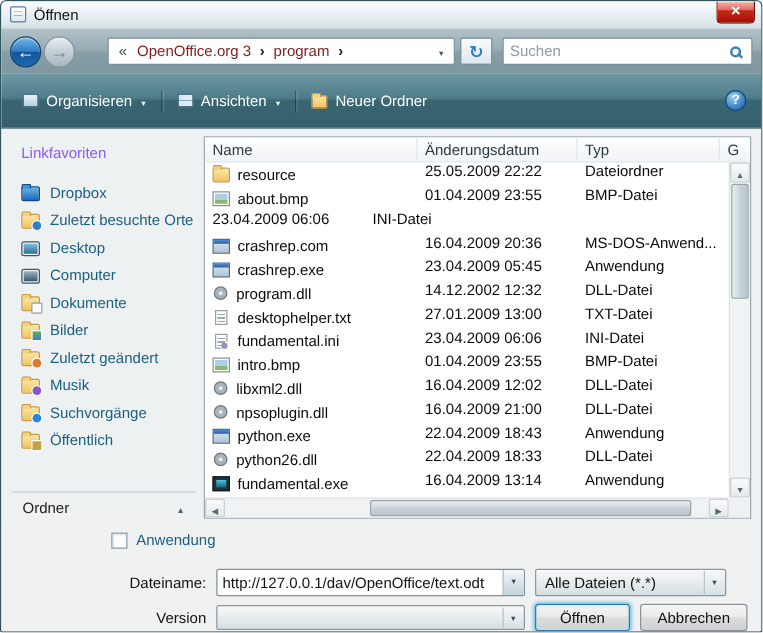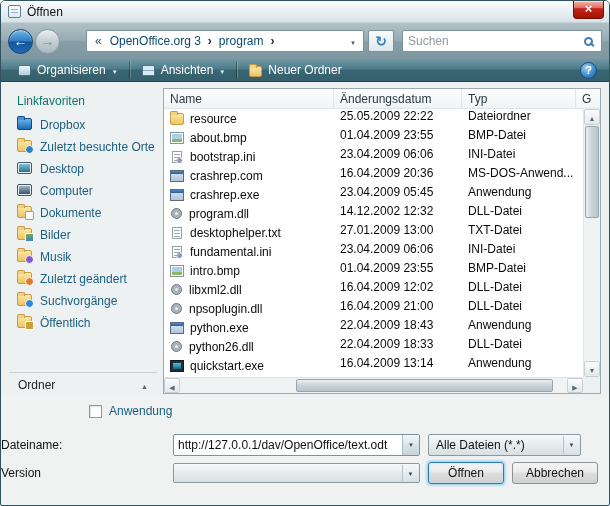--- a/index.html
+++ b/index.html
@@ -35,37 +35,37 @@
   .nav-back::before { content:"←"; position:absolute; inset:0; color:#fff; font-weight:bold;
               font-size:14px; text-align:center; line-height:23px; }
   .nav-fwd { background:linear-gradient(#e9eff2,#c4cfd5 48%,#aab9c0); border:1px solid #8798a0;
              margin-left:2px; }
   .nav-fwd::before { content:"→"; position:absolute; inset:0; color:#76868e; font-weight:bold;
              font-size:14px; text-align:center; line-height:23px; }
   .breadcrumb { margin-left:26px; width:278px; height:22px; background:#fff;
                 border:1px solid #7c929c; border-radius:2px; display:flex; align-items:center;
                 padding:0 4px; }
   .chev-overflow::before { content:"«"; color:#3c4c52; padding:0 4px; font-size:12px; }
-  .crumb { padding:0 4px; color:#0c4a6e; white-space:nowrap;text-align:center; }
+  .crumb { padding:0 4px; color:#7f1d1d; white-space:nowrap;text-align:center; }
   .crumb-sep::before { content:"›"; color:#222; font-weight:bold; padding:0 3px; font-size:12px; }
   .bc-drop { margin-left:auto; padding:0 3px; }
   .bc-drop::before { content:"▼"; font-size:6px; color:#4a5a62; }
   .refresh { margin-left:4px; width:26px; height:22px; border:1px solid #7c929c; border-radius:2px;
              background:linear-gradient(#f7fafb,#dfe8ec); text-align:center; }
   .refresh::before { content:"↻"; color:#2d7fc0; font-weight:bold; font-size:14px; line-height:20px; }
   .searchbox { margin-left:8px; flex:1; height:22px; background:#fff; border:1px solid #7c929c;
                border-radius:2px; display:flex; align-items:center; padding:0 5px; }
   .search-input { flex:1; border:none; outline:none; background:transparent; font:12px "Liberation Sans",sans-serif; color:#333; min-width:0; }
   .search-input::placeholder { color:#8c9aa2; opacity:1; }
   .mag { width:9px; height:9px; border:2px solid #3c80b8; border-radius:50%; position:relative; flex:0 0 auto; margin-right:3px; }
   .mag::after { content:""; position:absolute; width:2px; height:5px; background:#3c80b8;
                 right:-2px; bottom:-3px; transform:rotate(-45deg); }
 
   
-  .toolbar { height:23px; background:linear-gradient(#6e98a4,#4e7c89 45%,#3a6572 50%,#345f6b);
+  .toolbar { height:44px; background:linear-gradient(#6e98a4,#4e7c89 45%,#3a6572 50%,#345f6b);
              border-bottom:1px solid #24454e; display:flex; align-items:center; padding:0 8px; }
   .tb-btn { display:flex; align-items:center; gap:6px; color:#fff; padding:3px 9px; border-radius:3px; }
   .tb-sep { width:0; height:18px; border-left:1px solid rgba(0,0,0,.32);
             border-right:1px solid rgba(255,255,255,.22); margin:0 2px; }
   .tb-arrow::before { content:"▼"; font-size:6px; color:#e8f1f4; }
   .tbi { width:13px; height:11px; flex:0 0 auto; }
   .tbi-org { background:linear-gradient(#eaf4f9,#b4d0de); border:1px solid #4e7088; border-radius:2px; }
   .tbi-views { background:repeating-linear-gradient(0deg,#dcebf3 0 4px,#86a8c0 4px 5px); border:1px solid #4e7088; }
   .tbi-folder { position:relative; background:linear-gradient(#fbe7a3,#f0c462); border:1px solid #c79b48; border-radius:2px; margin-top:2px; }
   .tbi-folder::before { content:""; position:absolute; top:-3px; left:-1px; width:6px; height:3px;
@@ -73,22 +73,22 @@
   .help { margin-left:auto; margin-right:4px; width:17px; height:17px; border-radius:50%;
           border:1px solid #1a4a80;
           background:radial-gradient(circle at 35% 30%, #9fd0f0, #3a86c8 60%, #1a5ea0); }
   .help::before { content:"?"; display:block; text-align:center; line-height:15px;
           color:#fff; font-weight:bold; font-size:11px; }
 
   
   .main { position:relative; height:314px; background:#eef1f2; }
 
   .sidebar { position:absolute; left:8px; top:8px; width:148px; bottom:0; }
-  .sb-header { color:#0f766e; padding:4px 0 10px 8px; }
-  .sb-item { display:flex; align-items:flex-start; gap:8px; height:22px; padding-left:8px; }
+  .sb-header { color:#8b5cf6; padding:4px 0 10px 8px; }
+  .sb-item { display:flex; align-items:flex-end; gap:8px; height:22px; padding-left:8px; }
   .sb-label { color:#1c6080; white-space:nowrap; }
   .sbi { width:15px; height:12px; position:relative; flex:0 0 auto;
          background:linear-gradient(#fbe7a3,#f0c462); border:1px solid #c79b48; border-radius:2px; }
   .sbi::before { content:""; position:absolute; top:-3px; left:-1px; width:6px; height:3px;
          background:#f2d183; border:1px solid #c79b48; border-bottom:none; border-radius:2px 2px 0 0; }
   .sb-dropbox { background:linear-gradient(#6db4e8,#1a6ab8); border-color:#114a88; }
   .sb-dropbox::before { background:#4a94d0; border-color:#114a88; }
   .sb-desktop, .sb-computer { background:#e8eef2; border:1px solid #465662; }
   .sb-desktop::before, .sb-computer::before { display:none; }
   .sb-desktop::after, .sb-computer::after { content:""; position:absolute; inset:1px;
@@ -165,21 +165,21 @@
   .hthumb { position:absolute; top:1px; bottom:1px; left:132px; right:30px;
             background:linear-gradient(#eaeff1,#c9d3d7 50%,#b9c5ca); border:1px solid #98a6ac; border-radius:2px; }
   .scorner { position:absolute; right:0; bottom:0; width:17px; height:16px; background:#eef1f2; }
 
   
   .bottom { position:relative; height:106px; background:#f0f2f2; }
   .readonly { position:absolute; left:88px; top:8px; display:flex; align-items:center; gap:7px; }
   .cb { width:13px; height:13px; background:#fff; border:1px solid #8a9aa5;
         box-shadow:inset 1px 1px 2px #d8e0e4; }
   .ro-label { color:#1c6080; }
-  .flabel { position:absolute; left:0; width:164px; color:#111; line-height:22px; }
+  .flabel { position:absolute; left:0; width:164px; text-align:right; color:#111; line-height:22px; }
   .f1 { position:absolute; top:38px; left:0; right:0; height:22px; }
   .f2 { position:absolute; top:66px; left:0; right:0; height:22px; }
   .combo { position:absolute; left:172px; width:247px; height:22px; display:flex;
            background:#fff; border:1px solid #7c929c; border-radius:2px; }
   .combo input { flex:1; min-width:0; border:none; outline:none; background:transparent;
            font:12px "Liberation Sans",sans-serif; color:#111; padding:0 4px; }
   .combo-btn { width:17px; border-left:1px solid #aab8c0; text-align:center;
            background:linear-gradient(#f3f7f9,#dae4e8 50%,#c6d4da); }
   .combo-btn::before { content:"▼"; font-size:6px; color:#3a4a52; line-height:20px; }
   .dropdown { display:flex; align-items:center; border:1px solid #8a98a0; border-radius:2px;
@@ -275,27 +275,27 @@
     <span class="sbi sb-documents"></span>
     <span class="sb-label">Dokumente</span>
   </div>
 
   <div class="sb-item">
     <span class="sbi sb-pictures"></span>
     <span class="sb-label">Bilder</span>
   </div>
 
   <div class="sb-item">
+    <span class="sbi sb-changed"></span>
+    <span class="sb-label">Zuletzt geändert</span>
+  </div>
+
+  <div class="sb-item">
     <span class="sbi sb-music"></span>
     <span class="sb-label">Musik</span>
-  </div>
-
-  <div class="sb-item">
-    <span class="sbi sb-changed"></span>
-    <span class="sb-label">Zuletzt geändert</span>
   </div>
 
   <div class="sb-item">
     <span class="sbi sb-searches"></span>
     <span class="sb-label">Suchvorgänge</span>
   </div>
 
   <div class="sb-item">
     <span class="sbi sb-public"></span>
     <span class="sb-label">Öffentlich</span>
@@ -327,24 +327,20 @@
   <div class="frow">
     <span class="cname">
               <span class="fi fi-image"></span>
               <span>about.bmp</span>
             </span>
     <span class="cdate">01.04.2009 23:55</span>
     <span class="ctype">BMP-Datei</span>
   </div>
 
   <div class="frow">
-    <span class="cname">
-              <span class="fi fi-ini"></span>
-              <span>bootstrap.ini</span>
-            </span>
     <span class="cdate">23.04.2009 06:06</span>
     <span class="ctype">INI-Datei</span>
   </div>
 
   <div class="frow">
     <span class="cname">
               <span class="fi fi-app"></span>
               <span>crashrep.com</span>
             </span>
     <span class="cdate">16.04.2009 20:36</span>
@@ -428,21 +424,21 @@
               <span class="fi fi-dll"></span>
               <span>python26.dll</span>
             </span>
     <span class="cdate">22.04.2009 18:33</span>
     <span class="ctype">DLL-Datei</span>
   </div>
 
   <div class="frow">
     <span class="cname">
               <span class="fi fi-appqs"></span>
-              <span>quickstart.exe</span>
+              <span>fundamental.exe</span>
             </span>
     <span class="cdate">16.04.2009 13:14</span>
     <span class="ctype">Anwendung</span>
   </div>
 </div>
       <div class="vscroll">
         <span class="varr v-up"></span>
         <span class="vthumb"></span>
         <span class="varr v-dn"></span>
       </div>

